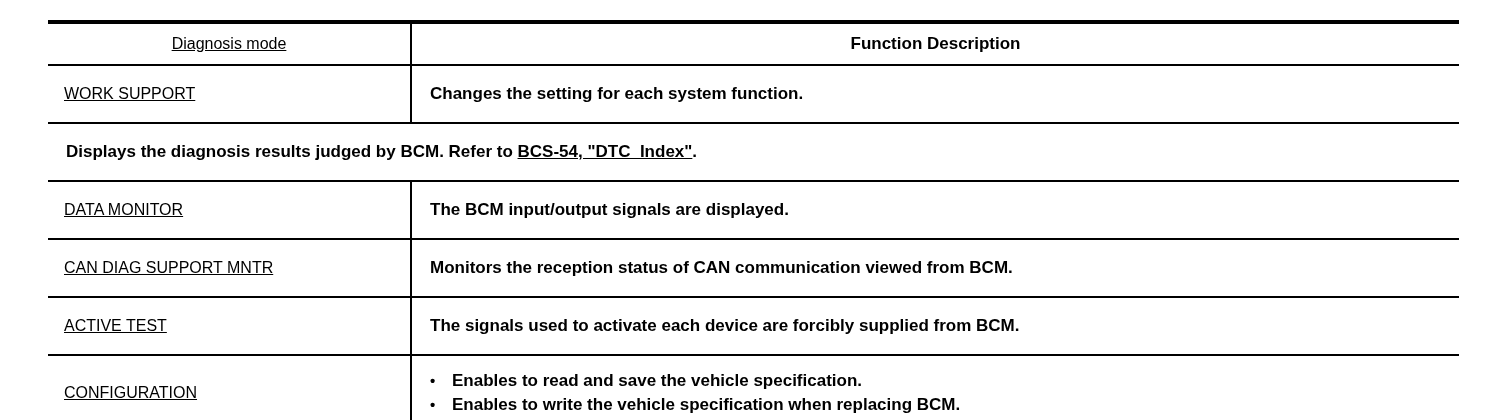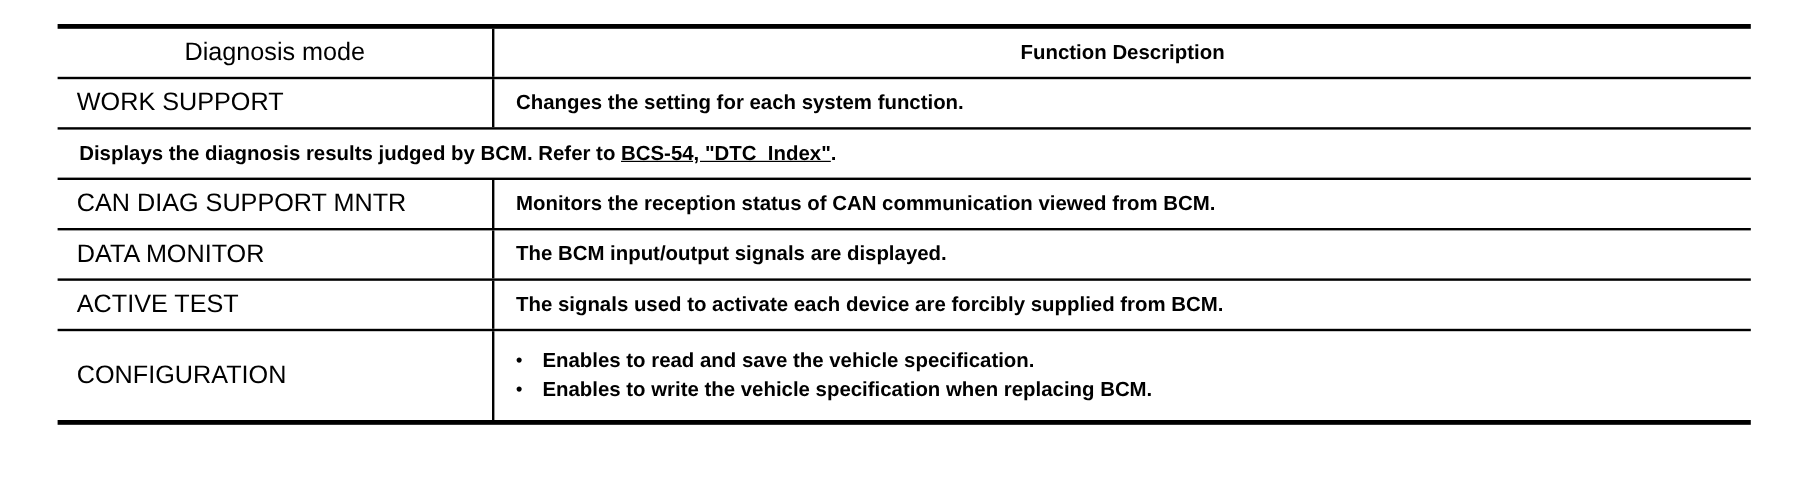--- a/index.html
+++ b/index.html
@@ -11,33 +11,34 @@
   }
   .doc-table {
     position: absolute;
     left: 48px; top: 20px;
     width: 1411px;
     border-top: 4px solid #000;
     border-bottom: 4px solid #000;
   }
   .row {
     display: flex;
-    height: 42px;
+    height: 58px;
     border-bottom: 2px solid #000;
   }
   .row.header-row { height: 42px; }
   .row.tall { height: 74px; border-bottom: none; }
   .col1 {
     width: 364px;
     flex: 0 0 364px;
     border-right: 2px solid #000;
     display: flex;
     align-items: center;
     padding: 0 10px 0 16px;
-    font-size: 21px;
+    font-size: 16px;
+    text-decoration: underline;
   }
   .col2 {
     flex: 1 1 auto;
     display: flex;
     align-items: center;
     padding: 0 12px 0 18px;
     font-size: 17px;
     font-weight: bold;
   }
   .header-row .col1,
@@ -80,27 +81,27 @@
     <div class="col2">Changes the setting for each system function.</div>
   </div>
 
   <div class="row">
     <div class="col2">
       <span class="desc-text"><span>Displays the diagnosis results judged by BCM. Refer to </span><span class="ref-link">BCS-54, "DTC  Index"</span><span>.</span></span>
     </div>
   </div>
 
   <div class="row">
-    <div class="col1">CAN DIAG SUPPORT MNTR</div>
-    <div class="col2">Monitors the reception status of CAN communication viewed from BCM.</div>
+    <div class="col1">DATA MONITOR</div>
+    <div class="col2">The BCM input/output signals are displayed.</div>
   </div>
 
   <div class="row">
-    <div class="col1">DATA MONITOR</div>
-    <div class="col2">The BCM input/output signals are displayed.</div>
+    <div class="col1">CAN DIAG SUPPORT MNTR</div>
+    <div class="col2">Monitors the reception status of CAN communication viewed from BCM.</div>
   </div>
 
   <div class="row">
     <div class="col1">ACTIVE TEST</div>
     <div class="col2">The signals used to activate each device are forcibly supplied from BCM.</div>
   </div>
 
 
   <div class="row tall">
     <div class="col1">CONFIGURATION</div>

